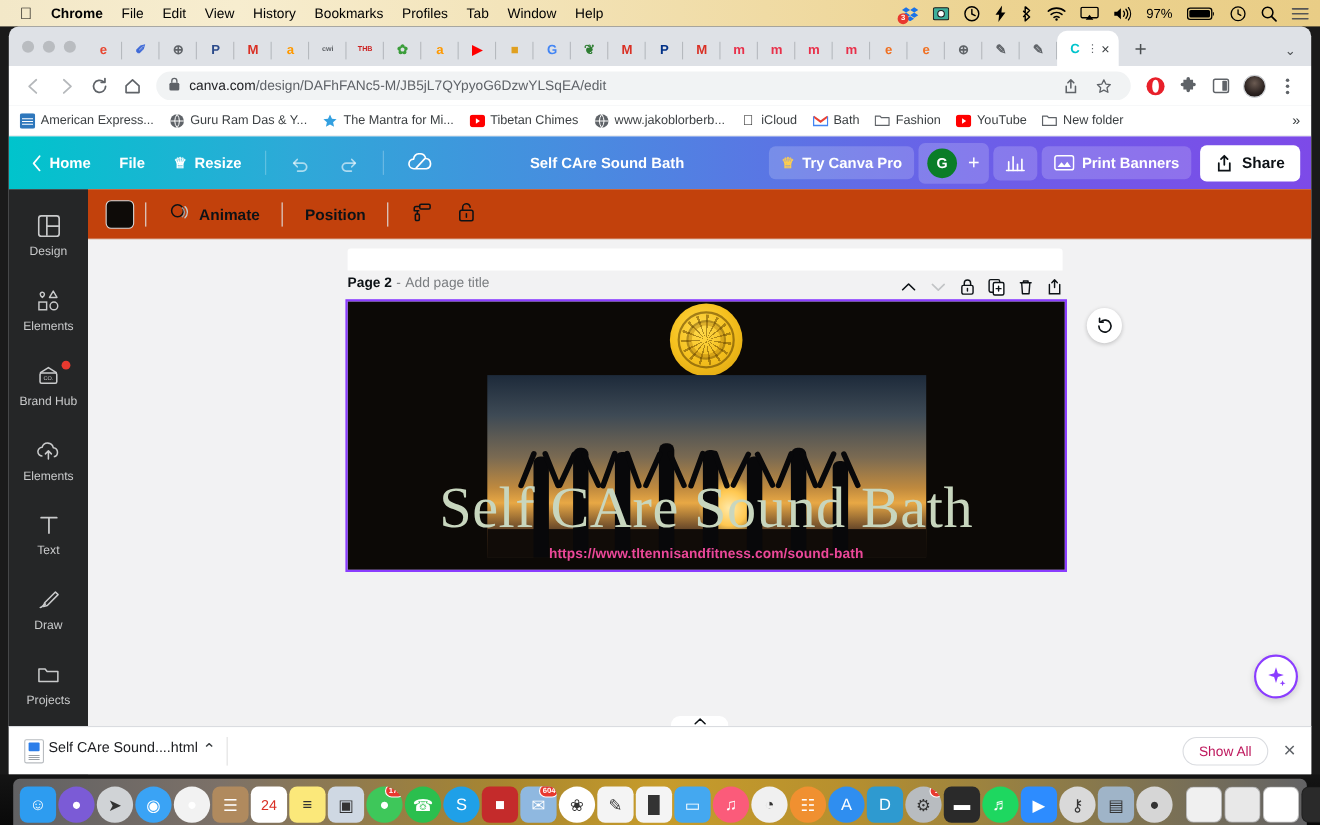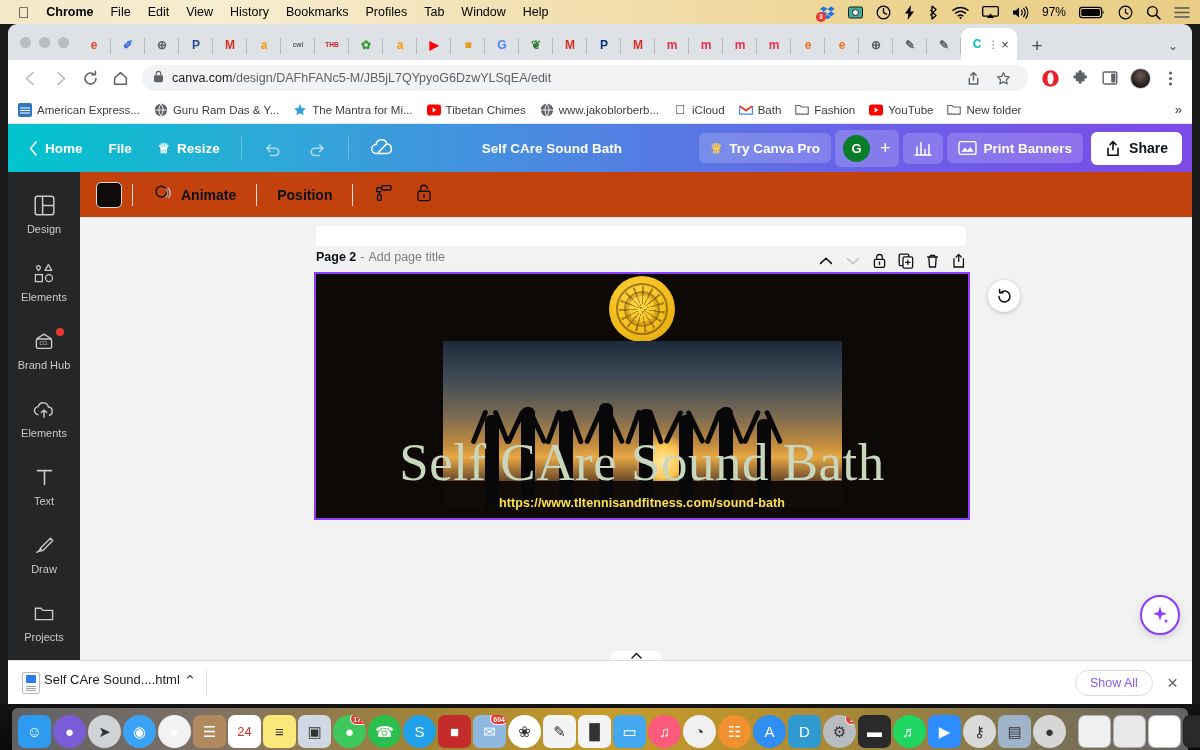--- a/index.html
+++ b/index.html
@@ -165,21 +165,21 @@
   .arm { position: absolute; bottom: 62px; width: 5px; height: 36px; background: #08080a; border-radius: 3px; }
   .ground { position: absolute; left: 0; bottom: 0; width: 100%; height: 26px; background: #110c08; }
 
   .page-title-text {
     position: absolute; left: 0; right: 0; top: 158px; text-align: center;
     font-family: "Liberation Serif", serif; font-size: 53px; color: #c8d6be; letter-spacing: .5px;
     white-space: nowrap; font-weight: 400;
   }
   .page-url {
     position: absolute; left: 0; right: 0; top: 222px; text-align: center;
-    font-size: 12.5px; color: #fde047; font-weight: 700; letter-spacing: .1px;
+    font-size: 12.5px; color: #ec4899; font-weight: 700; letter-spacing: .1px;
   }
 
   .redo-circle {
     position: absolute; top: 62px; left: 908px; width: 32px; height: 32px; border-radius: 50%;
     background: #fff; box-shadow: 0 1px 4px rgba(0,0,0,.22); display: flex; align-items: center;
     justify-content: center; color: #0d1216;
   }
   .magic-btn {
     position: absolute; top: 377px; left: 1060px; width: 40px; height: 40px; border-radius: 50%;
     background: #fff; border: 2px solid #8b3dff; display: flex; align-items: center;
@@ -206,21 +206,21 @@
     border-top: 1px solid #dadce0; display: flex; align-items: center; padding: 0 14px; gap: 10px;
   }
   .dl-item { display: flex; align-items: flex-start; gap: 4px; font-size: 13px; color: #202124; }
   .dl-file { width: 18px; height: 22px; background: #fff; border: 1px solid #b8bcc0; border-radius: 2px;
              position: relative; display:flex; align-items:flex-start; justify-content:center; }
   .dl-file:before { content:""; position:absolute; top:2px; left:3px; right:3px; height:8px; background:#2b7de9; border-radius:1px;}
   .dl-file:after { content:""; position:absolute; bottom:2px; left:3px; right:3px; height:5px;
                    background: repeating-linear-gradient(180deg,#9aa0a6 0 1px,#fff 1px 2px); }
   .dl-sep { width: 1px; height: 26px; background: #e0e0e0; }
   .dl-right { margin-left: auto; display: flex; align-items: center; gap: 14px; }
-  .showall { border: 1px solid #dadce0; border-radius: 14px; padding: 5px 14px; font-size: 12.5px; color: #8b5cf6; }
+  .showall { border: 1px solid #dadce0; border-radius: 14px; padding: 5px 14px; font-size: 12.5px; color: #be185d; }
 
   
   .dock-wrap {
     position: absolute; bottom: 0; left: 0; width: 1200px; height: 46px;
     background: linear-gradient(180deg, rgba(20,20,20,.92) 0%, rgba(8,8,8,.96) 100%);
     display: flex; align-items: flex-end; justify-content: center;
   }
   .dock {
     width: 1176px; height: 42px; margin: 0 auto;
     background: linear-gradient(90deg,#5d5d5f 0%,#7a7067 18%,#b08c3e 42%,#d2a githubrgb 50%,#c49a38 62%,#8f7a45 82%,#5f5f61 100%);

